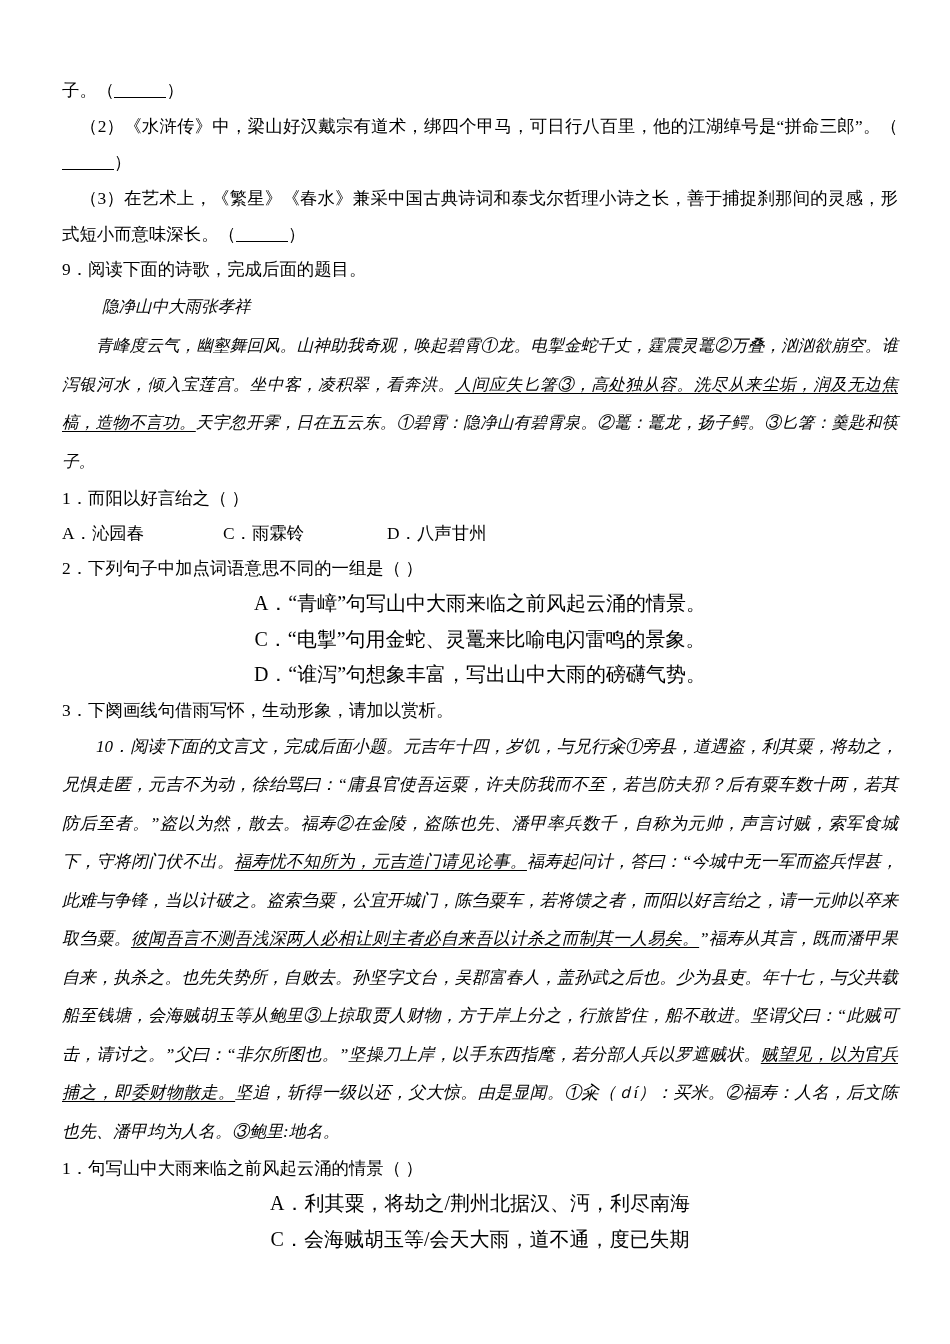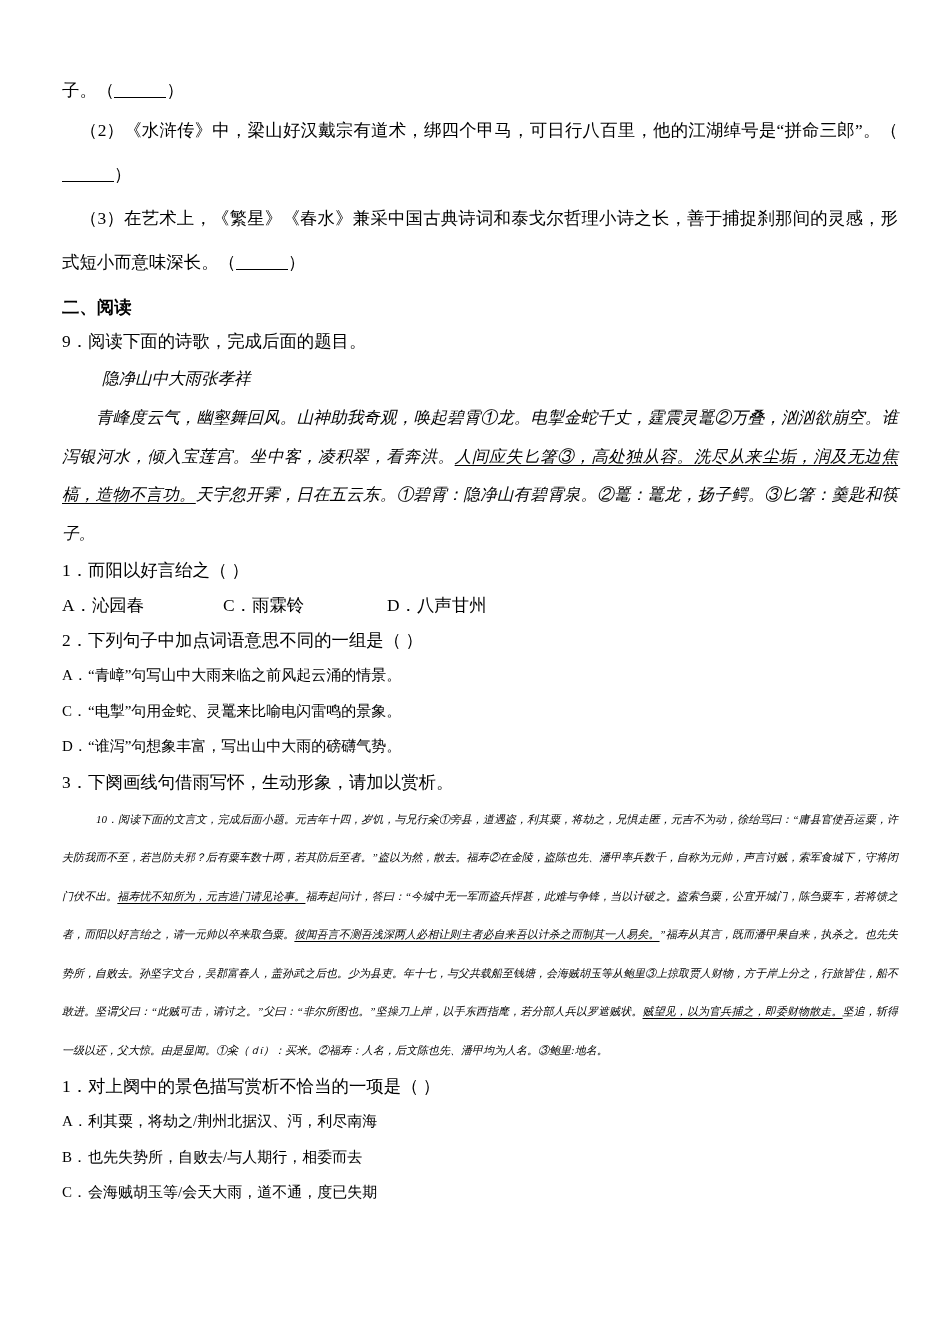--- a/index.html
+++ b/index.html
@@ -25,21 +25,21 @@
 
   
   .ln {
     font-size: 17.4px;
     line-height: 36px;
     letter-spacing: 0.1px;
     white-space: nowrap;
   }
   .blk {
     font-size: 17.4px;
-    line-height: 44px;
+    line-height: 36px;
     text-align: justify;
     text-justify: inter-ideograph;
   }
 
   .sec-title {
     font-size: 17.4px;
     line-height: 34px;
     font-weight: bold;
     margin-top: 6px;
   }
@@ -64,21 +64,21 @@
     font-size: 16.6px;
     line-height: 38.5px;
     text-align: justify;
     text-justify: inter-ideograph;
     font-family: "Liberation Serif", "DejaVu Serif", serif;
     font-style: italic;
     text-indent: 34px;
   }
 
   .prose-body {
-    font-size: 11px;
+    font-size: 17px;
     line-height: 38.5px;
     text-align: justify;
     text-justify: inter-ideograph;
     font-family: "Liberation Serif", "DejaVu Serif", serif;
     font-style: italic;
     text-indent: 34px;
   }
 
   u.ul { text-decoration: underline; text-underline-offset: 3px; }
 
@@ -96,38 +96,38 @@
     line-height: 35px;
     white-space: nowrap;
     gap: 9px;
   }
   .opt { }
   .opt.o1 { width: 152px; }
   .opt.o2 { width: 150px; }
   .opt.o3 { width: 155px; }
 
   .choice {
-    font-size: 15px;
+    font-size: 20px;
     line-height: 35.5px;
     white-space: nowrap;
+    text-align: center;
   }
   .choice .lab { display: inline-block; min-width: 26px; }
 </style>
 </head>
 <body>
 
 <div class="page">
 
   <div class="ln"><span>子。（</span><span class="fill"></span><span>）</span></div>
 
   <div class="blk indent1"><span>（2）</span><span>《水浒传》中，梁山好汉戴宗有道术，绑四个甲马，可日行八百里，他的江湖绰号是“拼命三郎”。（</span><span class="fill"></span><span>）</span></div>
 
   <div class="blk indent1"><span>（3）</span><span>在艺术上，《繁星》《春水》兼采中国古典诗词和泰戈尔哲理小诗之长，善于捕捉刹那间的灵感，形式短小而意味深长。（</span><span class="fill"></span><span>）</span></div>
 
-  <div class="sec-title">二、阅读</div>
 
   <div class="q-line"><span>9．</span><span>阅读下面的诗歌，完成后面的题目。</span></div>
 
   <div class="poem-title">隐净山中大雨张孝祥</div>
 
   <div class="poem-body"><span>青峰度云气，幽壑舞回风。山神助我奇观，唤起碧霄①龙。电掣金蛇千丈，霆震灵鼍②万叠，汹汹欲崩空。谁泻银河水，倾入宝莲宫。坐中客，凌积翠，看奔洪。</span><u class="ul">人间应失匕箸③，高处独从容。洗尽从来尘垢，润及无边焦槁，造物不言功。</u><span>天宇忽开霁，日在五云东。</span><span>①碧霄：隐净山有碧霄泉。②鼍：鼍龙，扬子鳄。③匕箸：羹匙和筷子。</span></div>
 
   <div class="q-line"><span>1．</span><span>而阳以好言绐之（      ）</span></div>
 
   <div class="opts">
@@ -139,19 +139,18 @@
   <div class="q-line"><span>2．</span><span>下列句子中加点词语意思不同的一组是（      ）</span></div>
 
   <div class="choice"><span class="lab">A．</span><span>“青嶂”句写山中大雨来临之前风起云涌的情景。</span></div>
   <div class="choice"><span class="lab">C．</span><span>“电掣”句用金蛇、灵鼍来比喻电闪雷鸣的景象。</span></div>
   <div class="choice"><span class="lab">D．</span><span>“谁泻”句想象丰富，写出山中大雨的磅礴气势。</span></div>
 
   <div class="q-line"><span>3．</span><span>下阕画线句借雨写怀，生动形象，请加以赏析。</span></div>
 
   <div class="prose-body"><span>10．</span><span>阅读下面的文言文，完成后面小题。</span><span>元吉年十四，岁饥，与兄行籴①旁县，道遇盗，利其粟，将劫之，兄惧走匿，元吉不为动，徐绐骂曰：“庸县官使吾运粟，许夫防我而不至，若岂防夫邪？后有粟车数十两，若其防后至者。”盗以为然，散去。福寿②在金陵，盗陈也先、潘甲率兵数千，自称为元帅，声言讨贼，索军食城下，守将闭门伏不出。</span><u class="ul">福寿忧不知所为，元吉造门请见论事。</u><span>福寿起问计，答曰：“今城中无一军而盗兵悍甚，此难与争锋，当以计破之。盗索刍粟，公宜开城门，陈刍粟车，若将馈之者，而阳以好言绐之，请一元帅以卒来取刍粟。</span><u class="ul">彼闻吾言不测吾浅深两人必相让则主者必自来吾以计杀之而制其一人易矣。</u><span>”福寿从其言，既而潘甲果自来，执杀之。也先失势所，自败去。孙坚字文台，吴郡富春人，盖孙武之后也。少为县吏。年十七，与父共载船至钱塘，会海贼胡玉等从鲍里③上掠取贾人财物，方于岸上分之，行旅皆住，船不敢进。坚谓父曰：“此贼可击，请讨之。”父曰：“非尔所图也。”坚操刀上岸，以手东西指麾，若分部人兵以罗遮贼状。</span><u class="ul">贼望见，以为官兵捕之，即委财物散走。</u><span>坚追，斩得一级以还，父大惊。由是显闻。</span><span>①籴（ｄí）：买米。②福寿：人名，后文陈也先、潘甲均为人名。③鲍里:地名。</span></div>
 
-  <div class="q-line"><span>1．</span><span>对上阕中的景色描写赏析不恰当的一项是（ ）</span></div>
+  <div class="q-line"><span>1．</span><span>句写山中大雨来临之前风起云涌的情景（ ）</span></div>
 
   <div class="choice"><span class="lab">A．</span><span>利其粟，将劫之/荆州北据汉、沔，利尽南海</span></div>
-  <div class="choice"><span class="lab">B．</span><span>也先失势所，自败去/与人期行，相委而去</span></div>
   <div class="choice"><span class="lab">C．</span><span>会海贼胡玉等/会天大雨，道不通，度已失期</span></div>
 
 </div>
 
 </body></html>

